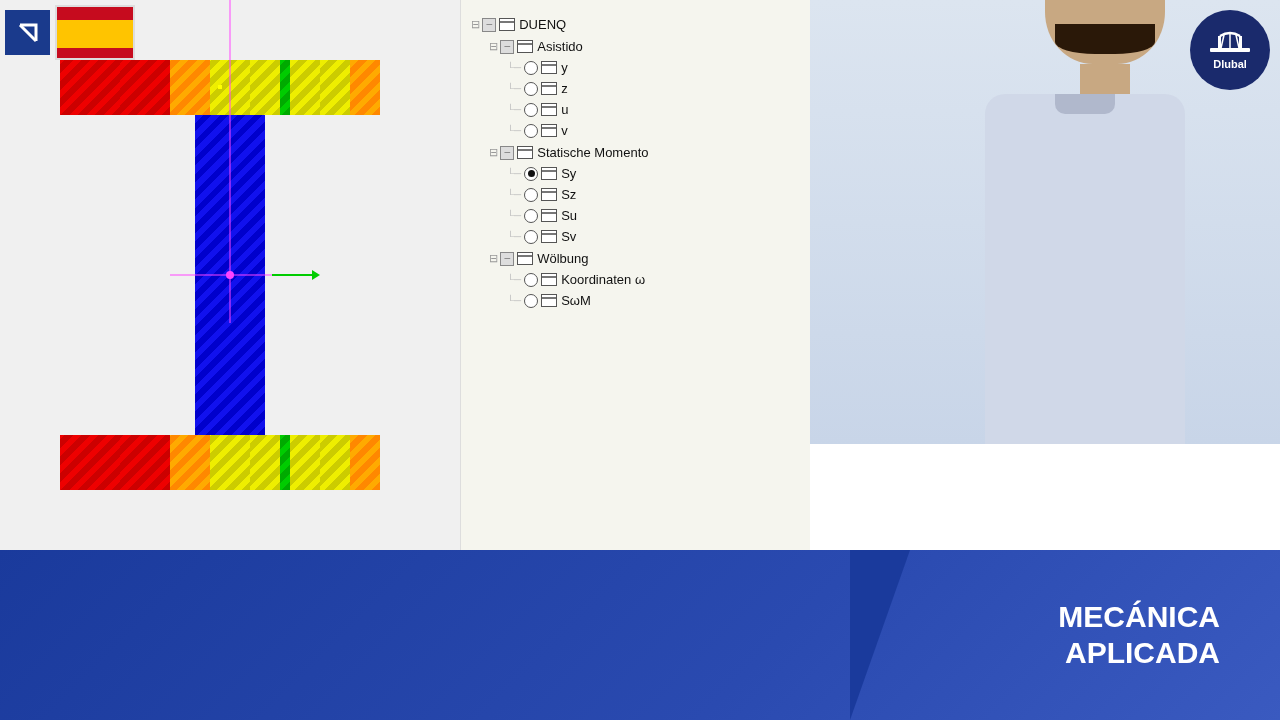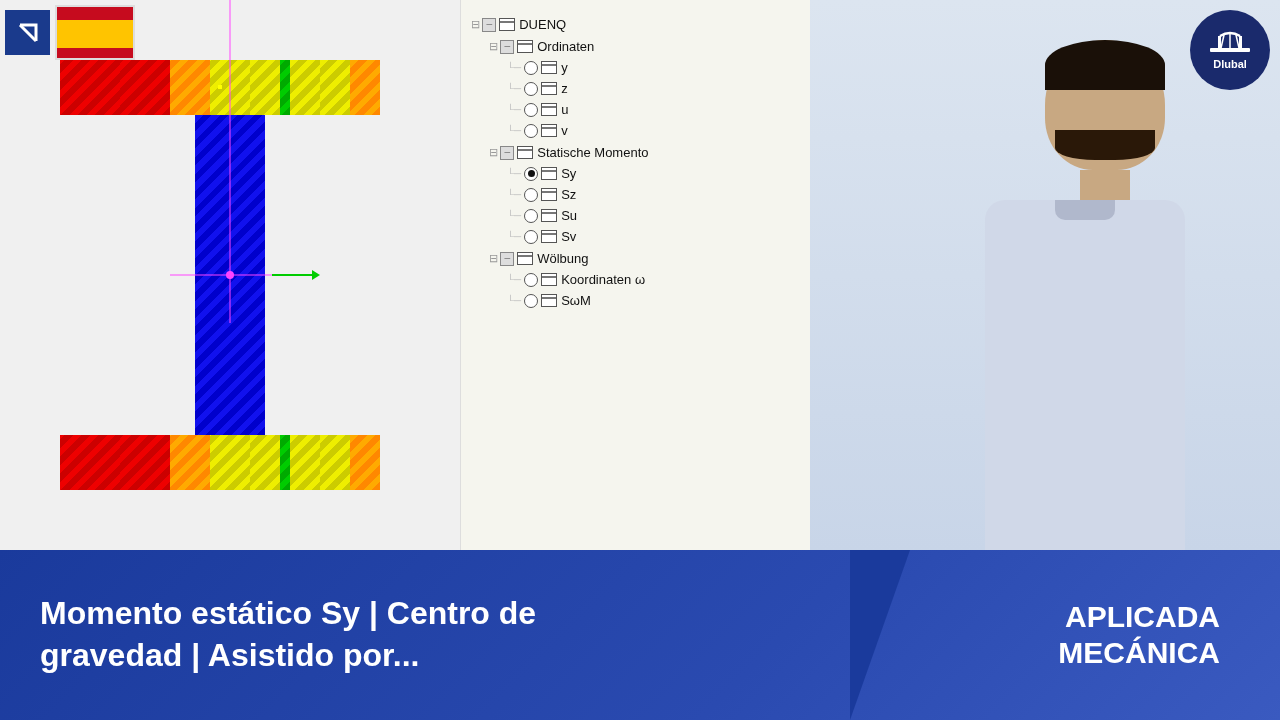--- a/index.html
+++ b/index.html
@@ -195,21 +195,21 @@
     }
 
     .tree-label {
       font-size: 13px;
       color: #111;
     }
 
     
     #right-panel {
       flex: 1;
-      height: 550px;
+      height: 444px;
       background: #15803d;
       position: relative;
       overflow: hidden;
     }
 
     
     #dlubal-logo {
       position: absolute;
       top: 10px;
       right: 10px;
@@ -456,21 +456,21 @@
       <div class="tree-window"></div>
       <span class="tree-label">DUENQ</span>
     </div>
 
     <div class="tree-item tree-indent-1" style="margin-top:3px;">
       <span style="color:#999;font-size:11px;margin-right:2px;">⊟</span>
       <div class="tree-checkbox">
         <span style="font-size:8px;color:#555;">─</span>
       </div>
       <div class="tree-window"></div>
-      <span class="tree-label">Ordinaten</span>
+      <span class="tree-label">Asistido</span>
     </div>
 
     <div class="tree-item tree-indent-2" style="margin-top:2px;">
       <span style="color:#bbb; margin-right:3px; font-size:10px;">└─</span>
       <div class="radio-circle"></div>
       <div class="tree-window"></div>
       <span class="tree-label">y</span>
     </div>
 
     <div class="tree-item tree-indent-2" style="margin-top:2px;">
@@ -586,23 +586,20 @@
         <line x1="14" y1="5" x2="11" y2="18" stroke="white" stroke-width="1.5"></line>
         <line x1="20" y1="3" x2="20" y2="18" stroke="white" stroke-width="1.5"></line>
         <line x1="26" y1="5" x2="29" y2="18" stroke="white" stroke-width="1.5"></line>
       </svg>
       <span>Dlubal</span>
     </div>
   </div>
 </div>
 
 <div id="bottom-bar">
-  <div id="bottom-text">
-    <div id="bottom-title">Momento estático Sy | Centro de gravedad | Asistido por...</div>
-  </div>
   <div id="diagonal-sep"></div>
   <div id="bottom-right">
     <div id="bottom-category">
+      <div>MECÁNICA</div>
       <div>APLICADA</div>
-      <div>MECÁNICA</div>
     </div>
   </div>
 </div>
 
 </body></html>

